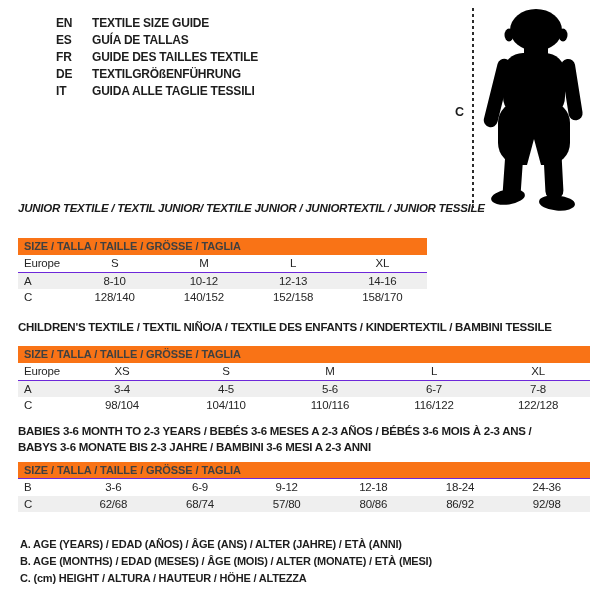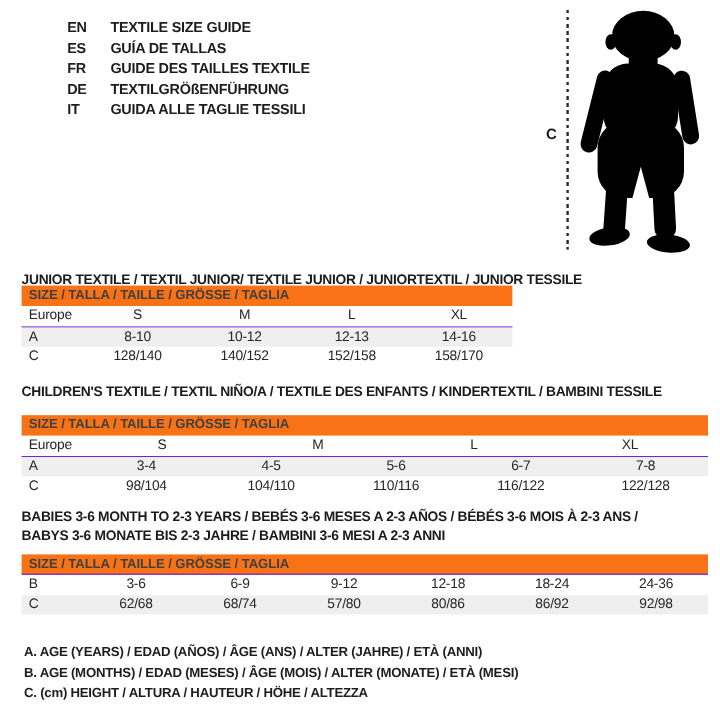--- a/index.html
+++ b/index.html
@@ -84,21 +84,21 @@
       <rect x="17" y="94" width="72" height="64" rx="22"></rect>
       <rect x="-9" y="0" width="18" height="54" rx="8" transform="translate(34,138) rotate(4)"></rect>
       <rect x="-9" y="0" width="18" height="54" rx="8" transform="translate(71,138) rotate(-3)"></rect>
       <ellipse cx="27" cy="190" rx="17" ry="7.5" transform="rotate(-8 27 190)"></ellipse>
       <ellipse cx="76" cy="196" rx="18" ry="7.5" transform="rotate(5 76 196)"></ellipse>
       <path d="M46 158 L53 132 L60 158 Z" fill="#ffffff"></path>
     </g>
   </svg>
 </div>
 
-<div class="section-title" style="top:226px;">JUNIOR TEXTILE / TEXTIL JUNIOR/ TEXTILE JUNIOR / JUNIORTEXTIL / JUNIOR TESSILE</div>
+<div class="section-title" style="top:200px;font-style:italic;">JUNIOR TEXTILE / TEXTIL JUNIOR/ TEXTILE JUNIOR / JUNIORTEXTIL / JUNIOR TESSILE</div>
 <div class="size-table" style="top:238px; width:409px;">
   <div class="size-bar">SIZE / TALLA / TAILLE / GRÖSSE / TAGLIA</div>
   <div class="trow h17 line-bottom">
     <span class="lbl">Europe</span>
     <span class="c">S</span>
     <span class="c">M</span>
     <span class="c">L</span>
     <span class="c">XL</span>
   </div>
   <div class="trow alt">
@@ -115,20 +115,21 @@
     <span class="c">152/158</span>
     <span class="c">158/170</span>
   </div>
 </div>
 
 <div class="section-title" style="top:319px;">CHILDREN'S TEXTILE / TEXTIL NIÑO/A / TEXTILE DES ENFANTS / KINDERTEXTIL / BAMBINI TESSILE</div>
 <div class="size-table" style="top:346px; width:572px;">
   <div class="size-bar">SIZE / TALLA / TAILLE / GRÖSSE / TAGLIA</div>
   <div class="trow h17 line-bottom">
     <span class="lbl">Europe</span>
+    <span class="c">XS</span>
     <span class="c">S</span>
     <span class="c">M</span>
     <span class="c">L</span>
     <span class="c">XL</span>
   </div>
   <div class="trow alt">
     <span class="lbl">A</span>
     <span class="c">3-4</span>
     <span class="c">4-5</span>
     <span class="c">5-6</span>

